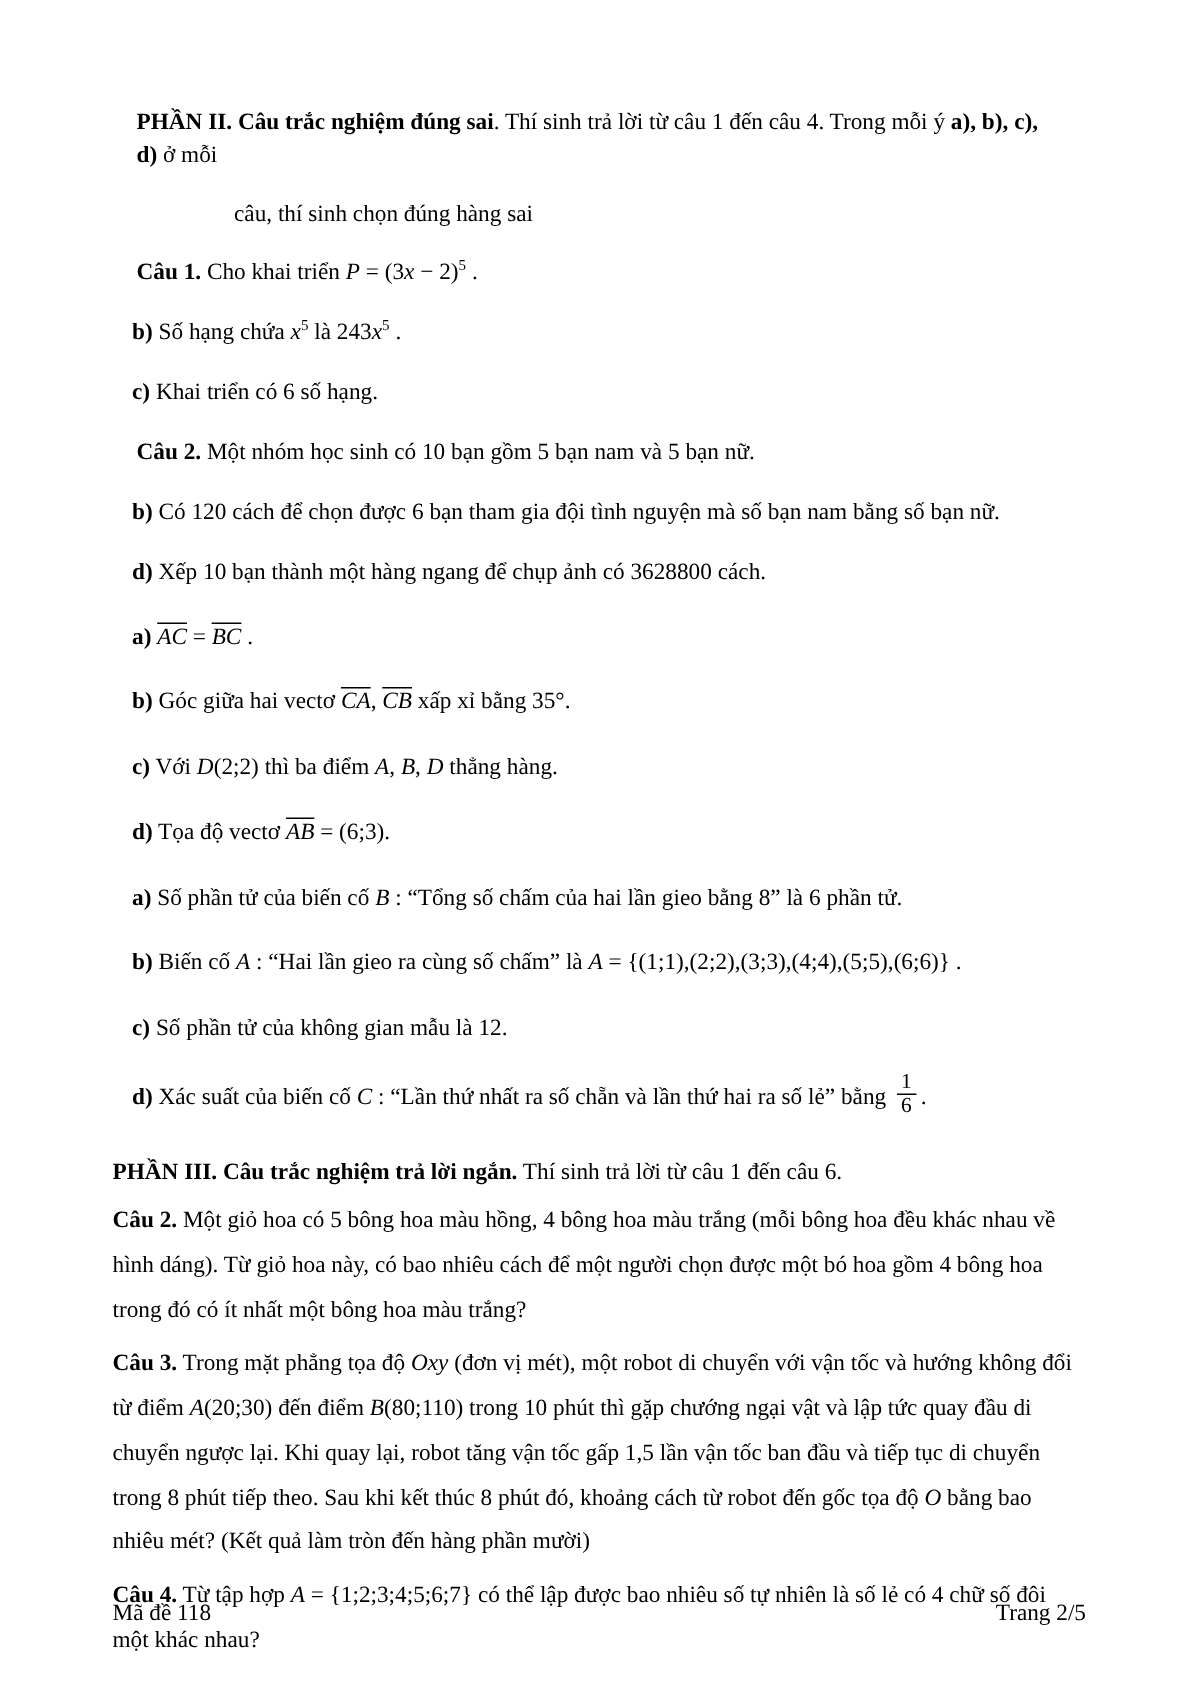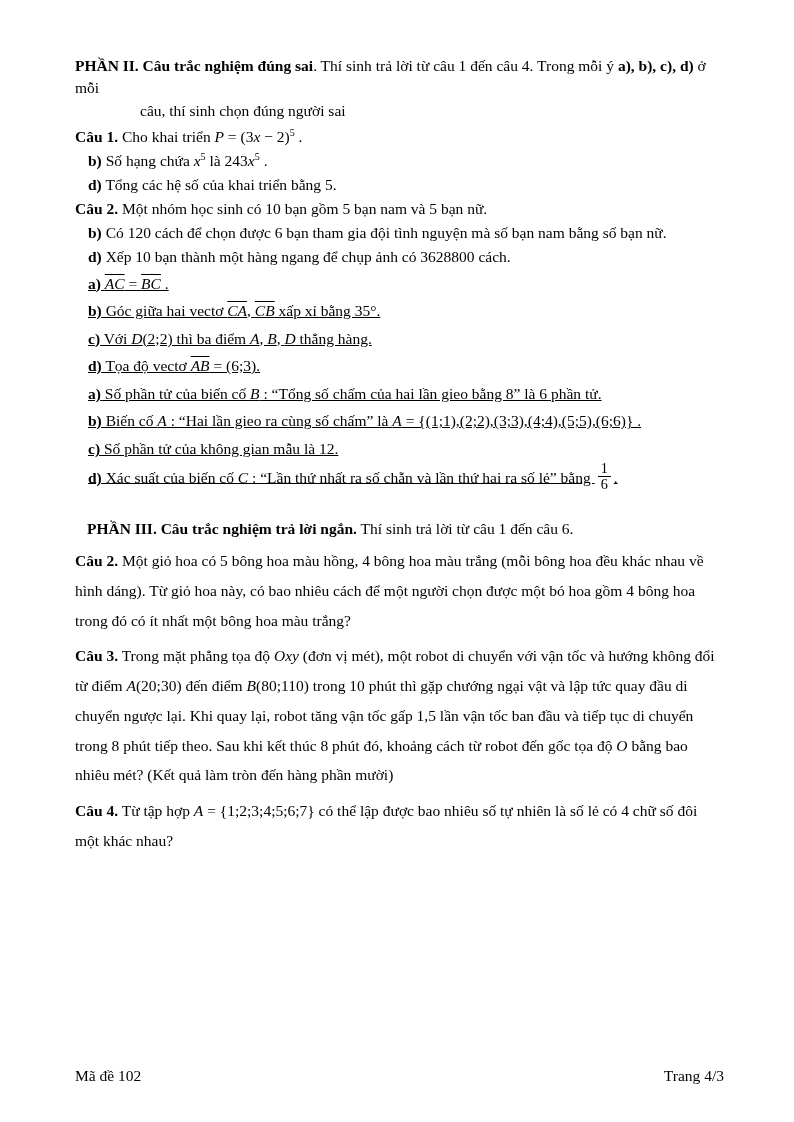--- a/index.html
+++ b/index.html
@@ -2,56 +2,56 @@
 <html lang="vi"><head>
 <meta charset="utf-8">
 <style>
   html,body{margin:0;padding:0;background:#e8e8e8;}
   .page{
     width:794px;height:1122px;margin:0 auto;background:#ffffff;color:#000;
     font-family:"Liberation Serif","DejaVu Serif",serif;
     font-size:15.5px;box-sizing:border-box;
     padding:55px 70px 0 75px;position:relative;overflow:hidden;
   }
-  p{margin:0;}
+  p{margin:16px;}
   strong{font-weight:bold;}
   .mi{font-style:italic;}
   .ov{font-style:italic;text-decoration:overline;}
   sup{font-size:0.65em;line-height:0;}
   .hd1{line-height:1.45;}
   .hd2{line-height:1.45;padding-left:65px;margin-bottom:3px;}
   .qt{line-height:1.55;}
   .qi{line-height:1.55;margin-left:13px;}
   .roomy .qt{line-height:1.75;}
-  .roomy .qi{line-height:1.78;text-decoration:underline;}
+  .roomy .qi{line-height:1.78;}
   .frac{
     display:inline-flex;flex-direction:column;vertical-align:middle;
     text-align:center;line-height:1.1;font-size:0.92em;margin:0 3px;position:relative;top:-2px;
   }
   .fnum{border-bottom:1.2px solid #000;padding:0 3px;}
   .fden{padding:0 3px;}
-  .p3h{margin:22px 12px 6px;line-height:1.5;}
+  .p3h{margin:22px 0 6px;line-height:1.5;}
   .p3q{line-height:1.92;margin:4px 0 6px;}
   .footer{
     position:absolute;left:75px;right:70px;bottom:36px;
     display:flex;justify-content:space-between;line-height:1.3;
   }
 </style>
 </head>
 <body>
 
 <div class="page">
 
   <p class="hd1"><strong>PHẦN II. Câu trắc nghiệm đúng sai</strong>. Thí sinh trả lời từ câu 1 đến câu 4. Trong mỗi ý <strong>a), b), c), d)</strong> ở mỗi</p>
-  <p class="hd2">câu, thí sinh chọn đúng người sai</p>
+  <p class="hd2">câu, thí sinh chọn đúng hàng sai</p>
 
   <div>
     <p class="qt"><strong>Câu 1.</strong> Cho khai triển <span class="mi">P</span> = (3<span class="mi">x</span> − 2)<sup>5</sup> .</p>
     <p class="qi"><strong>b)</strong> Số hạng chứa <span class="mi">x</span><sup>5</sup> là 243<span class="mi">x</span><sup>5</sup> .</p>
-    <p class="qi"><strong>d)</strong> Tổng các hệ số của khai triển bằng 5.</p>
+    <p class="qi"><strong>c)</strong> Khai triển có 6 số hạng.</p>
   </div>
 
   <div>
     <p class="qt"><strong>Câu 2.</strong> Một nhóm học sinh có 10 bạn gồm 5 bạn nam và 5 bạn nữ.</p>
     <p class="qi"><strong>b)</strong> Có 120 cách để chọn được 6 bạn tham gia đội tình nguyện mà số bạn nam bằng số bạn nữ.</p>
     <p class="qi"><strong>d)</strong> Xếp 10 bạn thành một hàng ngang để chụp ảnh có 3628800 cách.</p>
   </div>
 
   <div class="roomy">
     <p class="qi"><strong>a)</strong> <span class="ov">AC</span> = <span class="ov">BC</span> .</p>
@@ -70,17 +70,17 @@
         </span>.</p>
   </div>
 
   <p class="p3h"><strong>PHẦN III. Câu trắc nghiệm trả lời ngắn.</strong> Thí sinh trả lời từ câu 1 đến câu 6.</p>
 
   <p class="p3q"><strong>Câu 2.</strong> Một giỏ hoa có 5 bông hoa màu hồng, 4 bông hoa màu trắng (mỗi bông hoa đều khác nhau về hình dáng). Từ giỏ hoa này, có bao nhiêu cách để một người chọn được một bó hoa gồm 4 bông hoa trong đó có ít nhất một bông hoa màu trắng?</p>
   <p class="p3q"><strong>Câu 3.</strong> Trong mặt phẳng tọa độ <span class="mi">Oxy</span> (đơn vị mét), một robot di chuyển với vận tốc và hướng không đổi từ điểm <span class="mi">A</span>(20;30) đến điểm <span class="mi">B</span>(80;110) trong 10 phút thì gặp chướng ngại vật và lập tức quay đầu di chuyển ngược lại. Khi quay lại, robot tăng vận tốc gấp 1,5 lần vận tốc ban đầu và tiếp tục di chuyển trong 8 phút tiếp theo. Sau khi kết thúc 8 phút đó, khoảng cách từ robot đến gốc tọa độ <span class="mi">O</span> bằng bao nhiêu mét? (Kết quả làm tròn đến hàng phần mười)</p>
   <p class="p3q"><strong>Câu 4.</strong> Từ tập hợp <span class="mi">A</span> = {1;2;3;4;5;6;7} có thể lập được bao nhiêu số tự nhiên là số lẻ có 4 chữ số đôi một khác nhau?</p>
 
   <div class="footer">
-    <span>Mã đề 102</span>
-    <span>Trang 4/3</span>
+    <span>Mã đề 118</span>
+    <span>Trang 2/5</span>
   </div>
 
 </div>
 
 </body></html>

